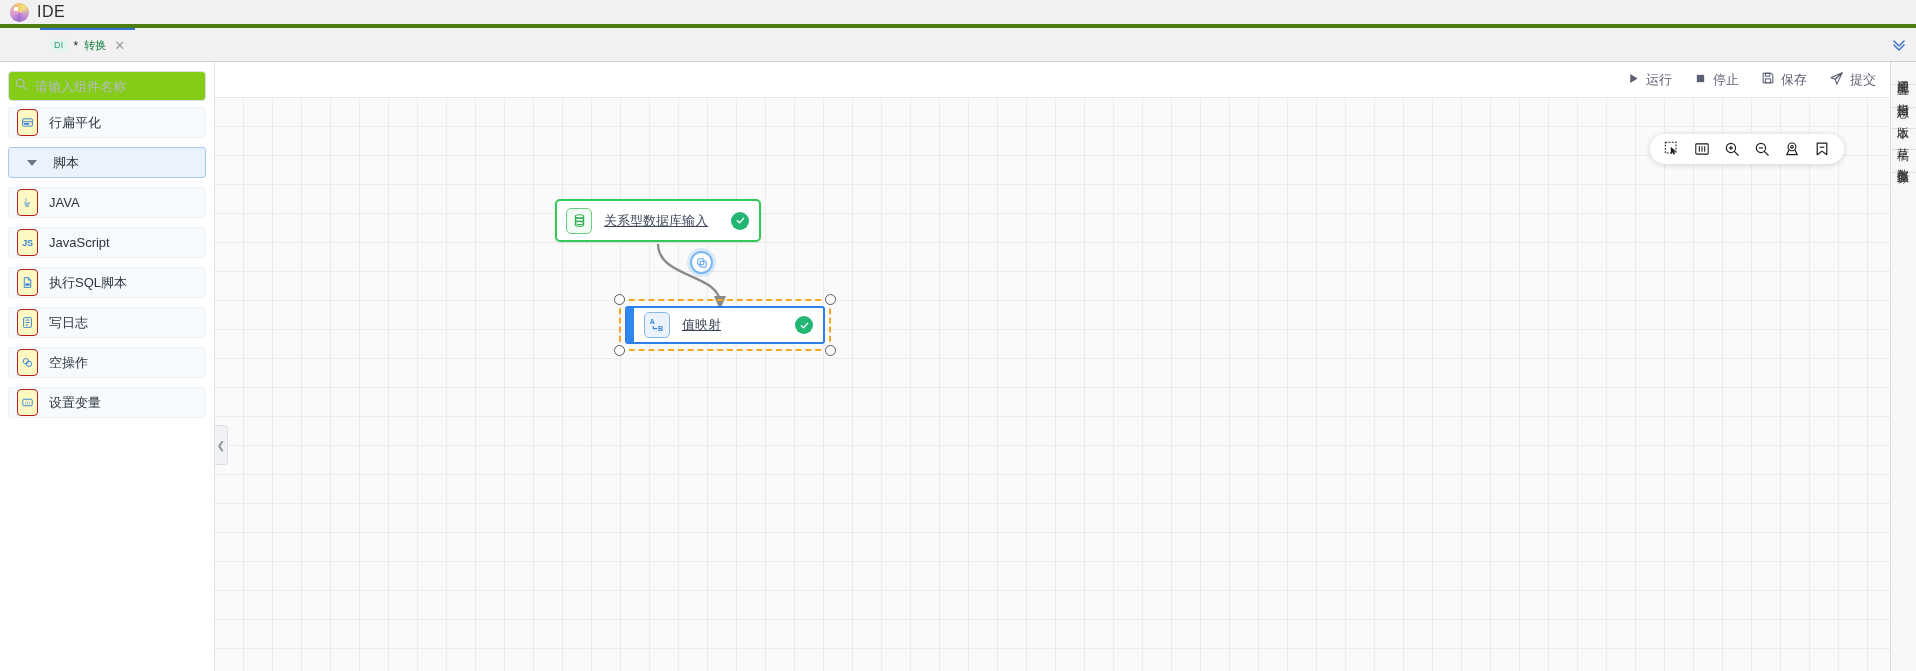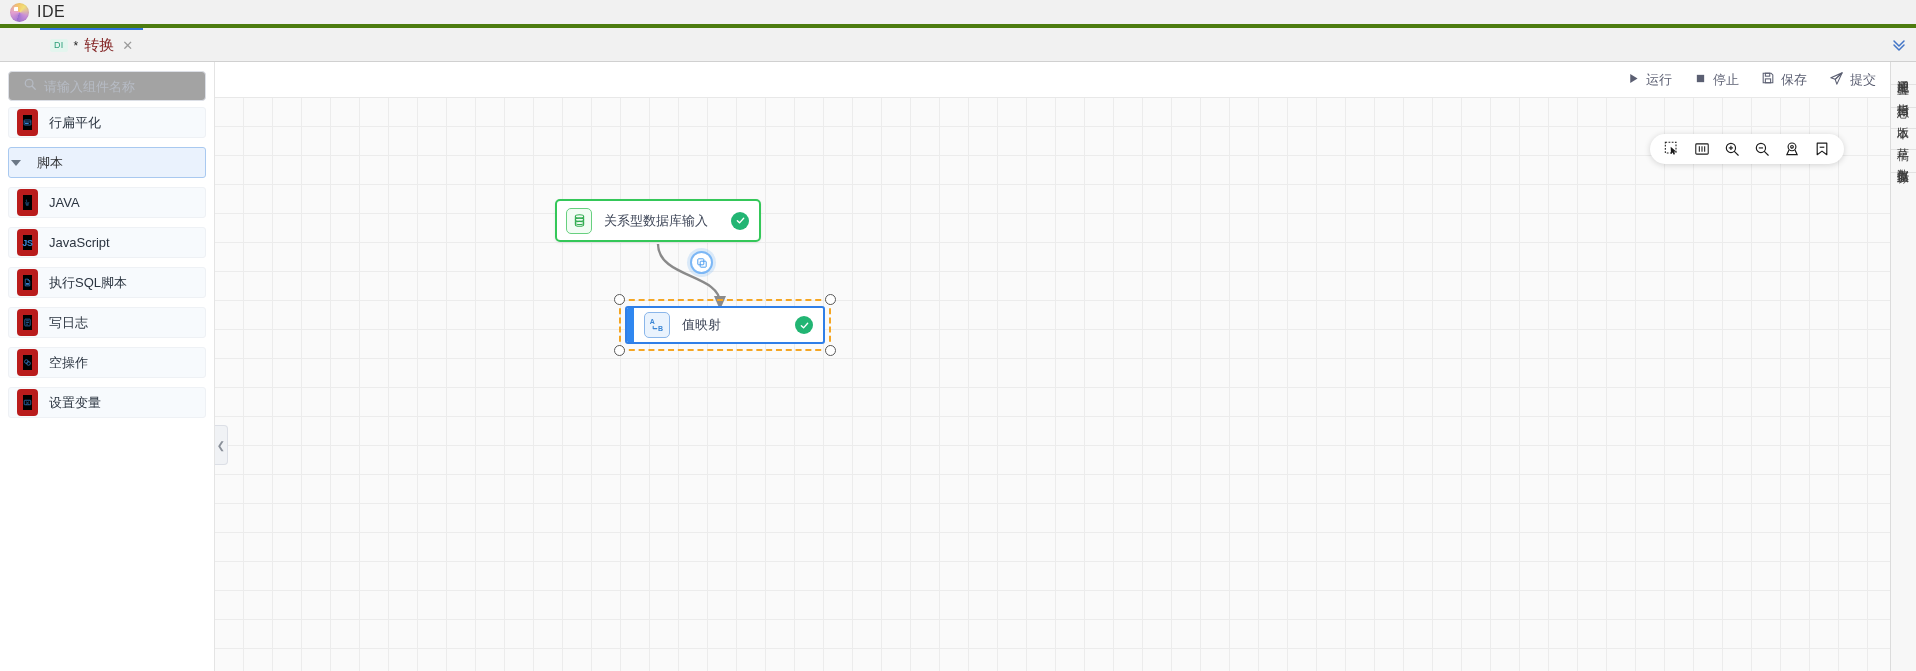--- a/index.html
+++ b/index.html
@@ -42,21 +42,21 @@
     border-top: 2px solid #2f73d8;
     font-size: 13px; color: #1f1f1f;
     position: relative;
   }
   .tab-badge {
     background: #e3f5ee; color: #2c9e7a;
     font-size: 9px; padding: 2px 4px; border-radius: 2px;
     line-height: 1; letter-spacing: .3px;
   }
   .tab-dirty { font-size: 12px; color: #222; line-height: 1; }
-  .tab-title { font-size: 15px; color: #7f1d1d; }
+  .tab-title { font-size: 11px; color: #15803d; }
   .tab-close { font-size: 13px; color: #9a9a9a; margin-left: 2px; cursor: pointer; }
   .tabbar-spacer { flex: 1; }
   .tab-collapse {
     width: 34px; display: flex; align-items: center; justify-content: center;
     color: #4476c7; cursor: pointer;
   }
 
   
   .body { flex: 1; display: flex; position: relative; min-height: 0; }
 
@@ -65,49 +65,49 @@
     width: 215px; min-width: 215px;
     background: #ffffff;
     border-right: 1px solid #e4e4e4;
     display: flex; flex-direction: column;
     position: relative; overflow: hidden;
   }
   .search-wrap { padding: 9px 8px 6px 8px; }
   .search-box {
     display: flex; align-items: center; gap: 7px;
     height: 30px; border: 1px solid #dcdfe6; border-radius: 4px;
-    padding: 0 14px; background: #a3a3a3; justify-content: flex-end;
+    padding: 0 5px; background: #84cc16; justify-content: flex-end;
   }
   .search-box svg { flex: none; }
   .search-input {
     border: none; outline: none; font-size: 13px; width: 100%;
     color: #303133; background: transparent;
     font-family: "Liberation Sans", "DejaVu Sans", sans-serif;
   }
   .search-input::placeholder { color: #b6bbc4; }
 
   .palette-list { flex: 1; overflow: hidden; padding: 0 8px; }
 
   .group-header {
     height: 31px; margin-bottom: 9px;
     background: #eaf2fd; border: 1px solid #a9c9f0; border-radius: 3px;
-    display: flex; align-items: center; gap: 16px; padding-left: 2px;
+    display: flex; align-items: center; gap: 16px; padding-left: 18px;
     font-size: 13px; color: #303133; cursor: pointer;
   }
   .caret { width: 0; height: 0; border-left: 5px solid transparent; border-right: 5px solid transparent; border-top: 6px solid #6b7785; }
 
   .comp-item {
     height: 31px; margin-bottom: 9px;
     background: #f7fafd; border: 1px solid #eef1f5; border-radius: 3px;
     display: flex; align-items: center; gap: 11px; padding-left: 8px;
     font-size: 13px; color: #2b3440; cursor: grab;
   }
   .comp-icon {
     width: 21px; height: 27px; flex: none;
-    border: 6px solid #b91c1c; border-radius: 4px; background: #000000;
+    border: 1px solid #b91c1c; border-radius: 4px; background: #fef9c3;
     display: flex; align-items: center; justify-content: center;
     color: #3a86d6;
   }
   .comp-icon.txt { font-size: 9px; font-weight: bold; letter-spacing: -.3px; color: #3a86d6; }
 
   
   .palette-handle {
     position: absolute; left: 215px; top: 363px;
     width: 13px; height: 40px;
     background: #f0f2f5; border: 1px solid #dcdfe6; border-left: none;
@@ -152,21 +152,21 @@
     left: 340px; top: 101px; width: 206px; height: 43px;
     background: #fff; border: 2px solid #34c759; border-radius: 5px;
     box-shadow: 0 1px 3px rgba(0,0,0,.07);
     padding-left: 9px; gap: 12px;
   }
   .node-src .n-ico {
     width: 26px; height: 26px; border: 1px solid #67d07f; border-radius: 5px;
     background: #f2fcf4; display: flex; align-items: center; justify-content: center;
     color: #33ad52; flex: none;
   }
-  .node-label { font-size: 13px; color: #3d4557; flex: 1; }
+  .node-label { font-size: 13px; color: #3d4557; flex: 1; text-decoration: underline; }
   .ok-badge {
     width: 18px; height: 18px; border-radius: 50%; background: #22b573;
     display: flex; align-items: center; justify-content: center; flex: none;
     margin-right: 10px; color: #fff;
   }
 
   .node-sel-wrap { position: absolute; left: 404px; top: 201px; width: 212px; height: 52px; }
   .sel-outline {
     position: absolute; inset: 0;
     border: 2px dashed #f5a623; border-radius: 2px;

